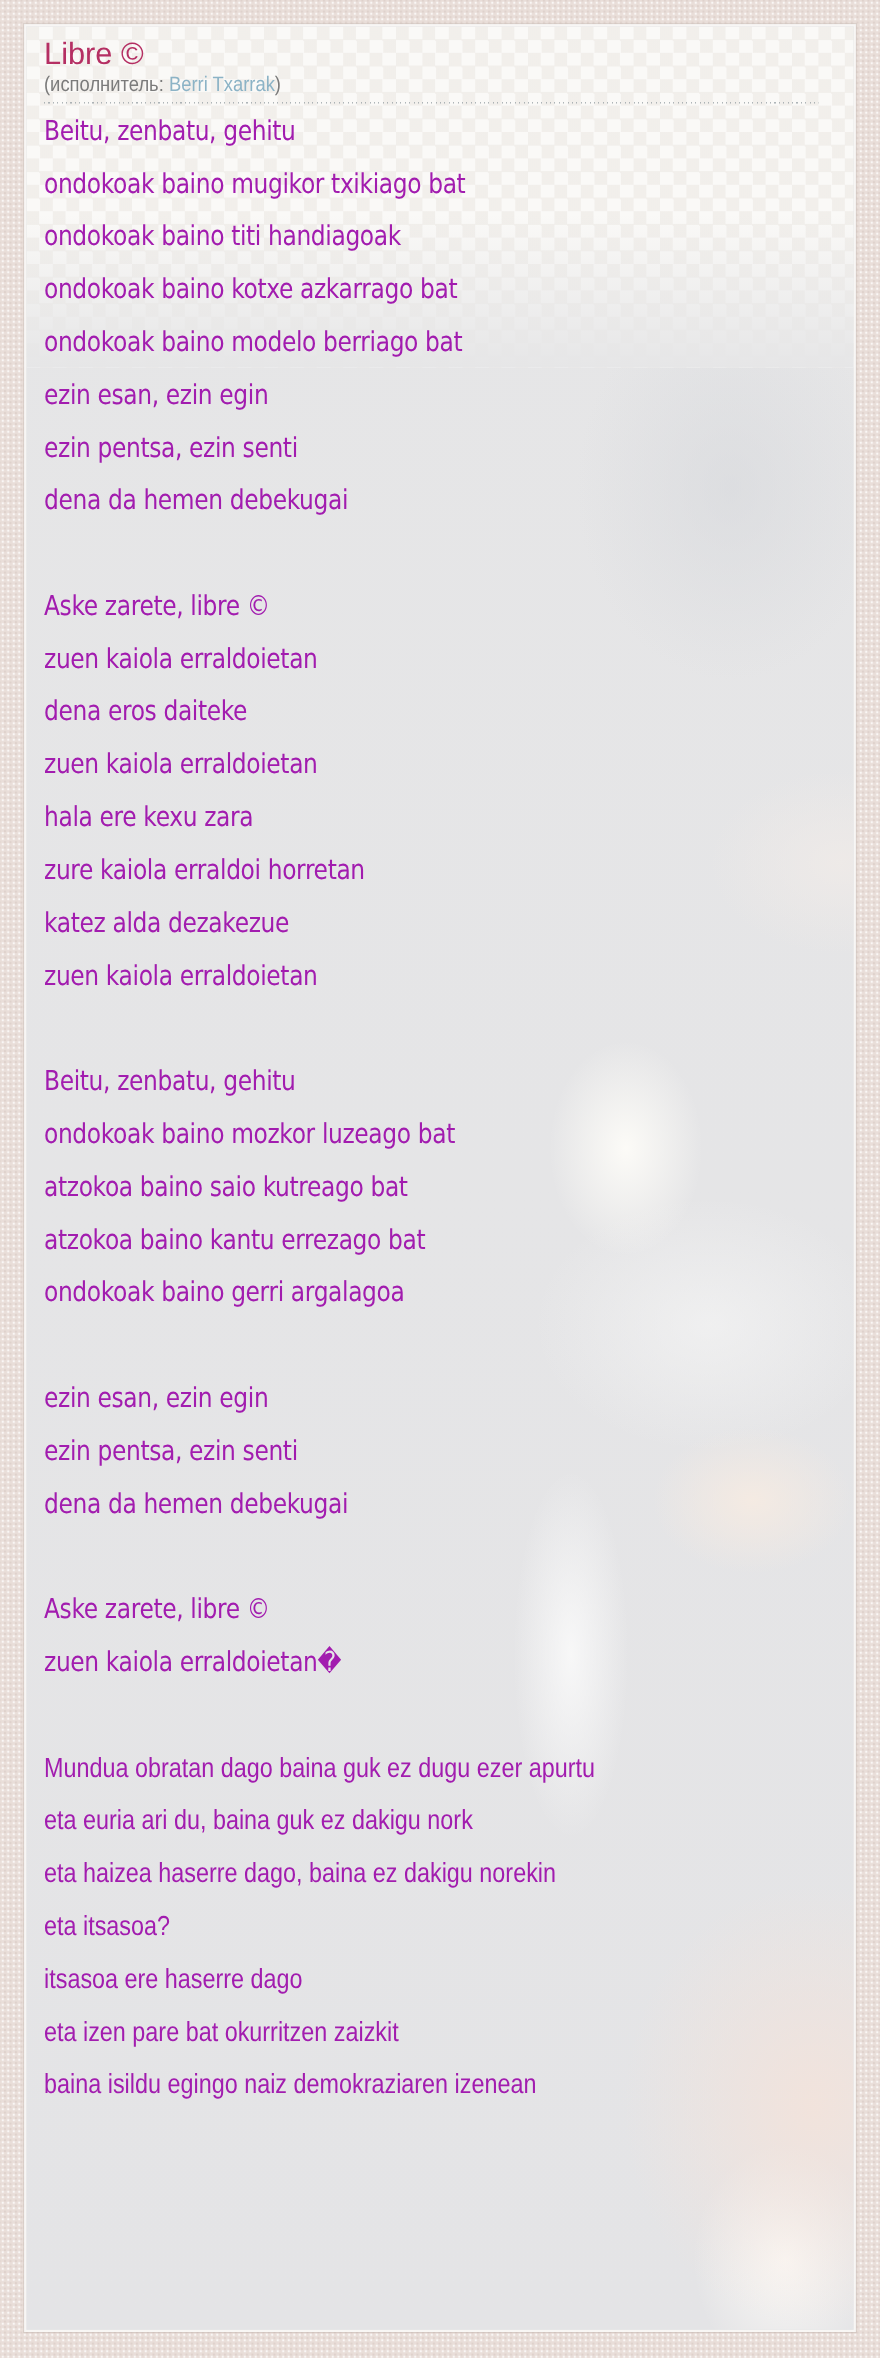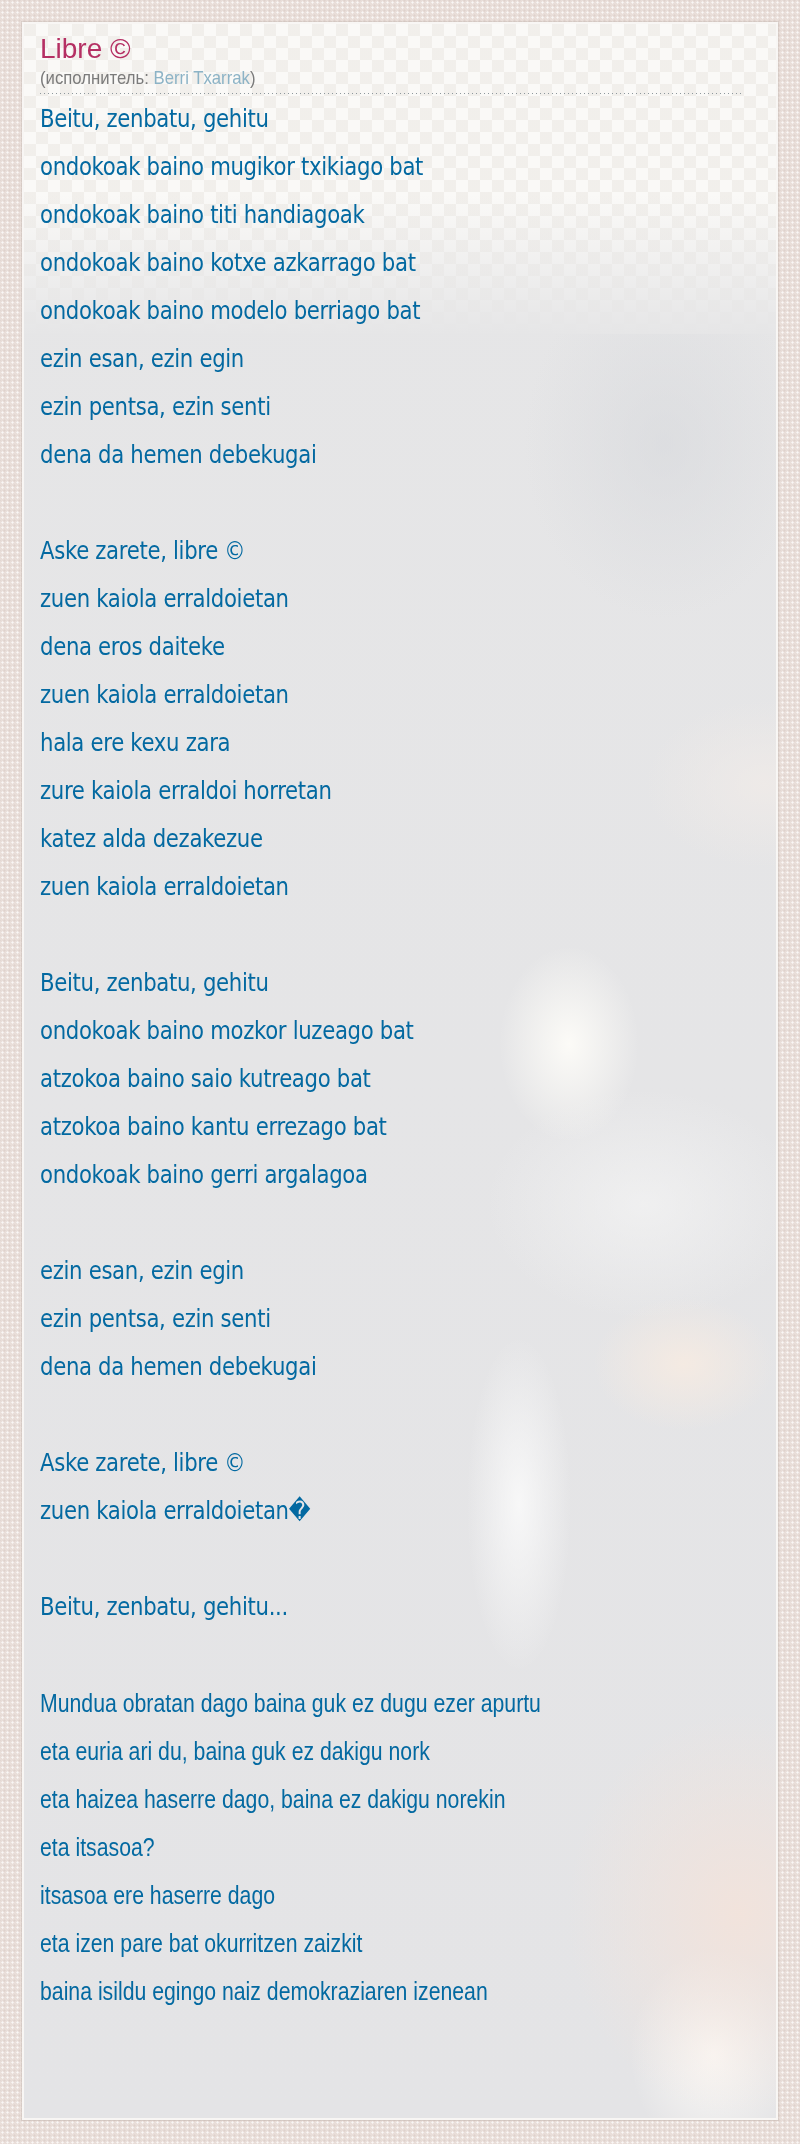--- a/index.html
+++ b/index.html
@@ -51,21 +51,21 @@
   }
   .artist-line{
     margin:3px 0 0 0;font-size:19px;line-height:22px;color:#7b7b7b;
     transform:scaleX(.88);transform-origin:0 50%;white-space:pre;
   }
   .artist-line a{text-decoration:none;cursor:pointer;}
   .dotted-rule{
     height:1px;margin-top:4px;
     background-image:repeating-linear-gradient(90deg,#8e989d 0 1px,rgba(142,152,157,0) 1px 4px);
   }
-  .lyrics{margin-top:1px;color:#0369a1;}
+  .lyrics{margin-top:1px;color:#a21caf;}
   .section{margin-bottom:48px;}
   .section:last-child{margin-bottom:0;}
   .line{
     font-family:"DejaVu Sans",sans-serif;
     font-size:25px;line-height:48px;letter-spacing:-.4px;
     transform:scaleX(.85);transform-origin:0 50%;
     white-space:pre;
   }
   .section.narrow .line{
     font-family:"Liberation Sans",sans-serif;
@@ -116,23 +116,20 @@
         </div>
         <div class="section">
           <div class="line">ezin esan, ezin egin</div>
           <div class="line">ezin pentsa, ezin senti</div>
           <div class="line">dena da hemen debekugai</div>
         </div>
         <div class="section">
           <div class="line">Aske zarete, libre ©</div>
           <div class="line">zuen kaiola erraldoietan�</div>
         </div>
-        <div class="section">
-          <div class="line">Beitu, zenbatu, gehitu...</div>
-        </div>
         <div class="section narrow">
           <div class="line">Mundua obratan dago baina guk ez dugu ezer apurtu</div>
           <div class="line">eta euria ari du, baina guk ez dakigu nork</div>
           <div class="line">eta haizea haserre dago, baina ez dakigu norekin</div>
           <div class="line">eta itsasoa?</div>
           <div class="line">itsasoa ere haserre dago</div>
           <div class="line">eta izen pare bat okurritzen zaizkit</div>
           <div class="line">baina isildu egingo naiz demokraziaren izenean</div>
         </div>
       </div>

